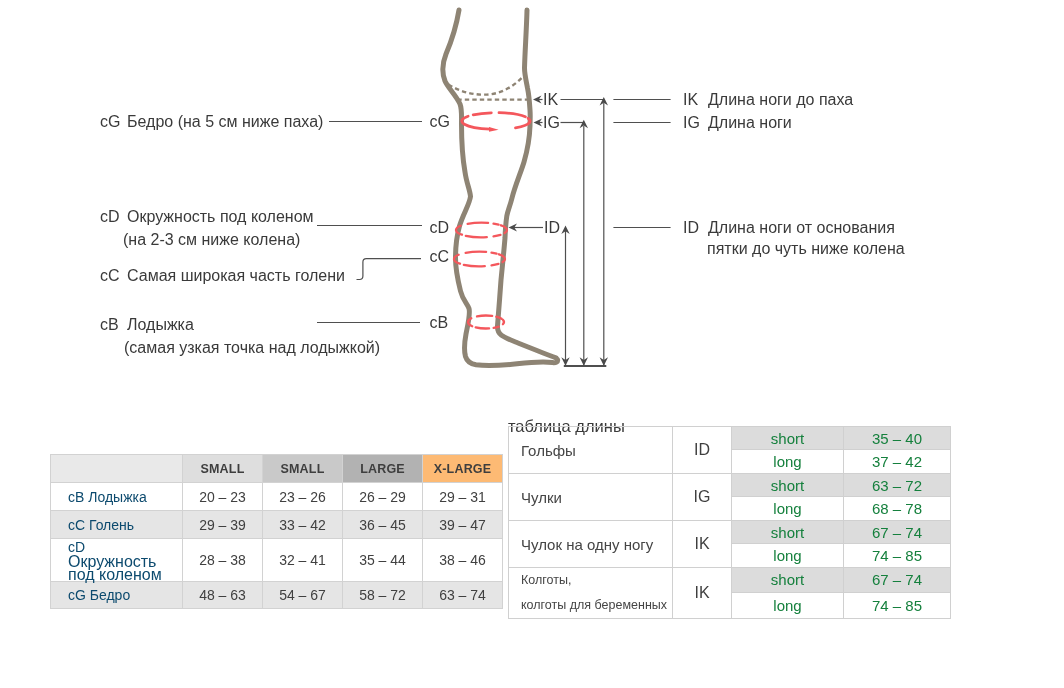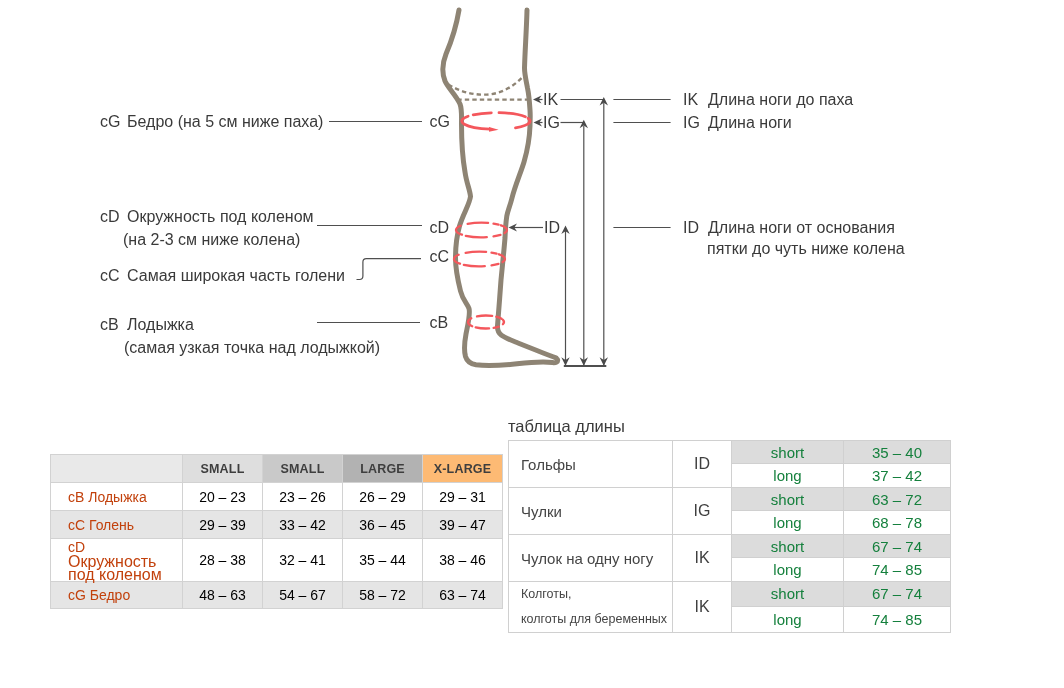--- a/index.html
+++ b/index.html
@@ -3,25 +3,25 @@
 <meta charset="utf-8">
 <style>
   html,body{margin:0;padding:0;background:#fff;}
   #page{position:relative;width:1064px;height:688px;background:#fff;overflow:hidden;
         font-family:"Liberation Sans",sans-serif;}
   #diagram{position:absolute;left:0;top:0;}
   .title{position:absolute;font-size:16.5px;color:#3a3a3a;}
   table{border-collapse:collapse;position:absolute;table-layout:fixed;}
   
   #t1{left:50px;top:454px;width:452px;}
-  #t1 td{border:1px solid #d2d2d2;font-size:14px;color:#000000;text-align:center;padding:0;}
-  #t1 td.c0{text-align:left;padding-left:17px;color:#c2410c;font-size:14px;}
+  #t1 td{border:1px solid #d2d2d2;font-size:14px;color:#404040;text-align:center;padding:0;}
+  #t1 td.c0{text-align:left;padding-left:17px;color:#0c4a6e;font-size:14px;}
   #t1 tr.h td{font-weight:bold;font-size:12.5px;color:#3e3e3e;letter-spacing:0.2px;}
   
-  #t2{left:508px;top:440px;width:442px;padding-left:34px;}
+  #t2{left:508px;top:426px;width:442px;padding-left:34px;}
   #t2 td{border:1px solid #d0d0d0;font-size:15px;color:#15803d;text-align:center;padding:0;}
   #t2 td.n{text-align:left;padding-left:12px;color:#454545;}
   #t2 td.code{font-size:16px;color:#3f3f3f;}
   #t2 td.g{background:#dcdcdc;}
 </style>
 </head>
 <body>
 <div id="page">
 <svg id="diagram" width="1064" height="410" viewBox="0 0 1064 410">
   <g fill="none" stroke="#8e8474" stroke-width="5" stroke-linecap="round" stroke-linejoin="round">

